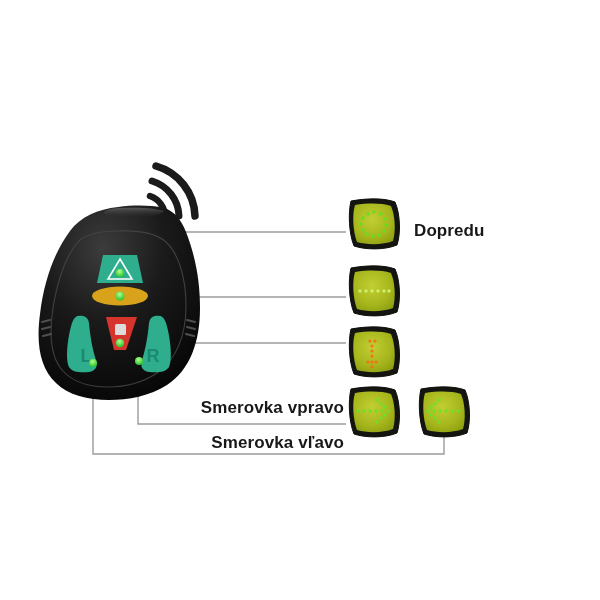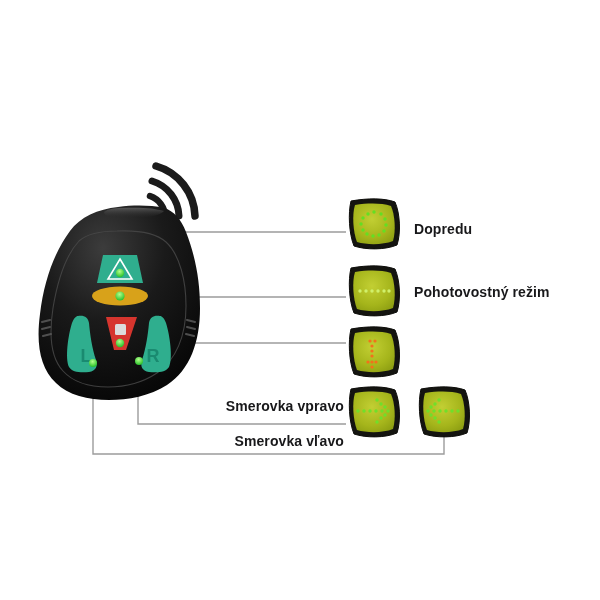--- a/index.html
+++ b/index.html
@@ -21,21 +21,21 @@
     position: absolute;
     left: 0;
     top: 0;
     width: 600px;
     height: 600px;
   }
   .lbl {
     position: absolute;
     font-family: "Liberation Sans", sans-serif;
     font-weight: bold;
-    font-size: 14px;
+    font-size: 17px;
     color: #18181a;
     white-space: nowrap;
     letter-spacing: 0.1px;
     line-height: 1;
   }
   .lbl-right { }
   .lbl-left  { text-align: right; }
 </style>
 </head>
 <body>
@@ -289,20 +289,19 @@
         <circle cx="428" cy="411" r="1.7"></circle>
         <circle cx="431" cy="415" r="1.7"></circle>
         <circle cx="435" cy="418" r="1.7"></circle>
         <circle cx="439" cy="422" r="1.7"></circle>
       </g>
     </g>
   </svg>
 
   <div class="lbl lbl-right" style="left:414px; top:222px;">Dopredu</div>
 
-  <div class="lbl lbl-right" style="left:414px; top:285px;">Pohotovostný režim</div>
 
 
   <div class="lbl lbl-left" style="right:256px; top:434px;">Smerovka vľavo</div>
 
   <div class="lbl lbl-left" style="right:256px; top:399px;">Smerovka vpravo</div>
 
 </div>
 
 </body></html>

